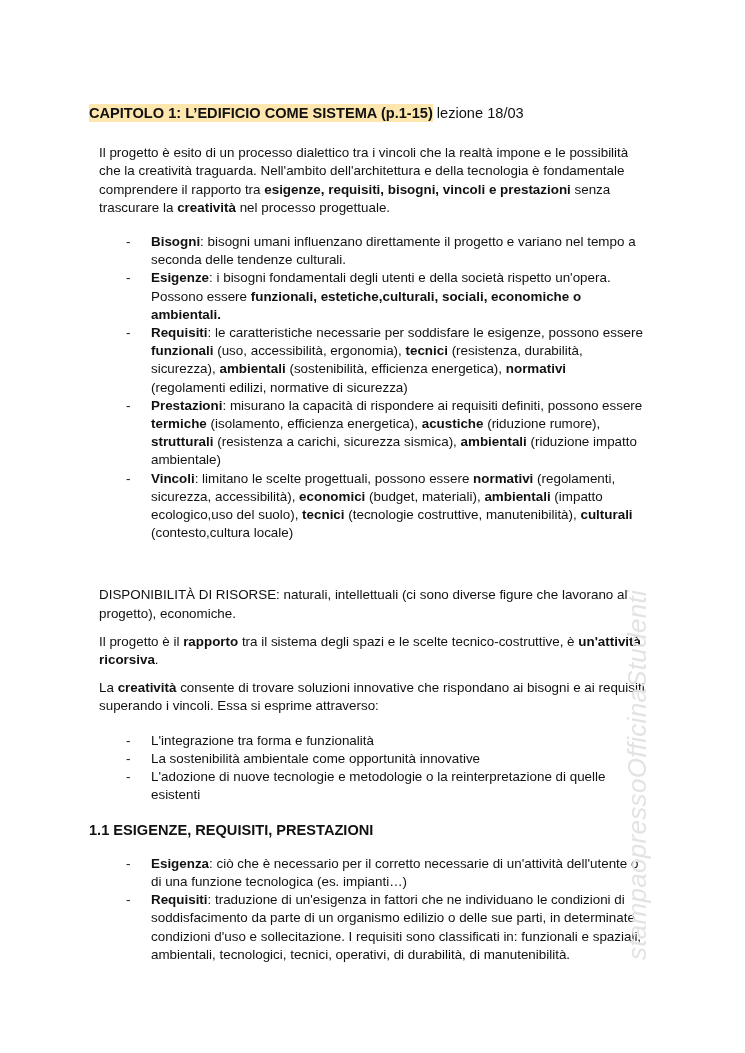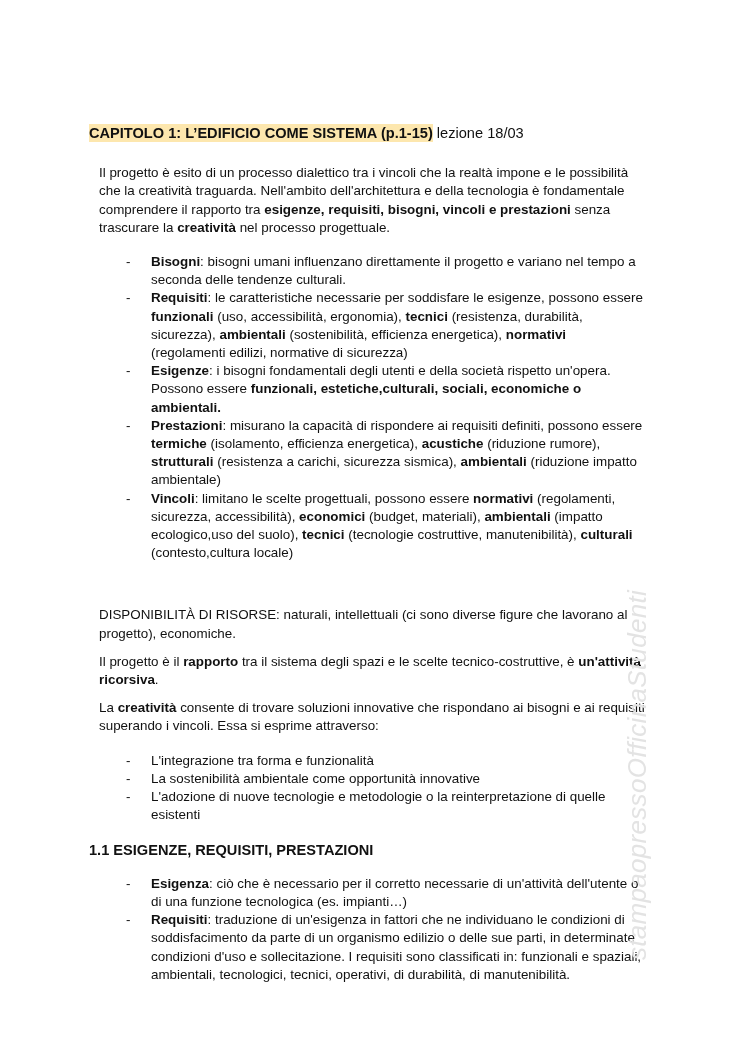--- a/index.html
+++ b/index.html
@@ -1,20 +1,20 @@
 <!DOCTYPE html>
 <html><head>
   <meta charset="utf-8">
   <style>
     html, body { margin: 0; padding: 0; }
     body {
       width: 745px; height: 1053px; background: #ffffff; position: relative; overflow: hidden;
       font-family: "Liberation Sans", sans-serif; color: #111; font-size: 13.4px;
     }
-    .page { position: absolute; left: 89px; top: 124px; width: 570px; line-height: 18.2px; }
+    .page { position: absolute; left: 89px; top: 104px; width: 570px; line-height: 18.2px; }
     .title { font-size: 14.6px; margin: 0 0 22px 0; }
     .title .hl { background: #fde7ae; font-weight: bold; padding: 1px 0; }
     p { margin: 10px; }
     b { font-weight: bold; }
     ul.dash { list-style: none; margin: 16px; padding: 0 0 0 46px; }
     ul.dash li { position: relative; }
     ul.dash li::before { content: "-"; position: absolute; left: -25px; top: 0; }
     .gap { height: 18px; }
     .sec-h { font-size: 14.6px; font-weight: bold; margin-top: 4px; }
     .sub-h { font-weight: bold; }
@@ -32,22 +32,22 @@
   <div class="title">
     <span class="hl">CAPITOLO 1: L’EDIFICIO COME SISTEMA (p.1-15)</span><span> lezione 18/03</span>
   </div>
 
   <p>
     <span>Il progetto è esito di un processo dialettico tra i vincoli che la realtà impone e le possibilità che la creatività traguarda. Nell'ambito dell'architettura e della tecnologia è fondamentale comprendere il rapporto tra </span><b>esigenze, requisiti, bisogni, vincoli e prestazioni</b><span> senza trascurare la </span><b>creatività</b><span> nel processo progettuale.</span>
   </p>
 
   <ul class="dash">
     <li><b>Bisogni</b><span>: bisogni umani influenzano direttamente il progetto e variano nel tempo a seconda delle tendenze culturali.</span></li>
+    <li><b>Esigenze</b><span>: i bisogni fondamentali degli utenti e della società rispetto un'opera. Possono essere </span><b>funzionali, estetiche,culturali, sociali, economiche o ambientali.</b></li>
     <li><b>Requisiti</b><span>: le caratteristiche necessarie per soddisfare le esigenze, possono essere </span><b>funzionali</b><span> (uso, accessibilità, ergonomia), </span><b>tecnici</b><span> (resistenza, durabilità, sicurezza), </span><b>ambientali</b><span> (sostenibilità, efficienza energetica), </span><b>normativi</b><span> (regolamenti edilizi, normative di sicurezza)</span></li>
-    <li><b>Esigenze</b><span>: i bisogni fondamentali degli utenti e della società rispetto un'opera. Possono essere </span><b>funzionali, estetiche,culturali, sociali, economiche o ambientali.</b></li>
     <li><b>Prestazioni</b><span>: misurano la capacità di rispondere ai requisiti definiti, possono essere </span><b>termiche</b><span> (isolamento, efficienza energetica), </span><b>acustiche</b><span> (riduzione rumore), </span><b>strutturali</b><span> (resistenza a carichi, sicurezza sismica), </span><b>ambientali</b><span> (riduzione impatto ambientale)</span></li>
     <li><b>Vincoli</b><span>: limitano le scelte progettuali, possono essere </span><b>normativi</b><span> (regolamenti, sicurezza, accessibilità), </span><b>economici</b><span> (budget, materiali), </span><b>ambientali</b><span> (impatto ecologico,uso del suolo), </span><b>tecnici</b><span> (tecnologie costruttive, manutenibilità), </span><b>culturali</b><span> (contesto,cultura locale)</span></li>
   </ul>
 
   <div class="gap"></div>
 
   <p>DISPONIBILITÀ DI RISORSE: naturali, intellettuali (ci sono diverse figure che lavorano al progetto), economiche.</p>
   <p>
     <span>Il progetto è il </span><b>rapporto</b><span> tra il sistema degli spazi e le scelte tecnico-costruttive, è </span><b>un'attività ricorsiva</b><span>.</span>
   </p>

